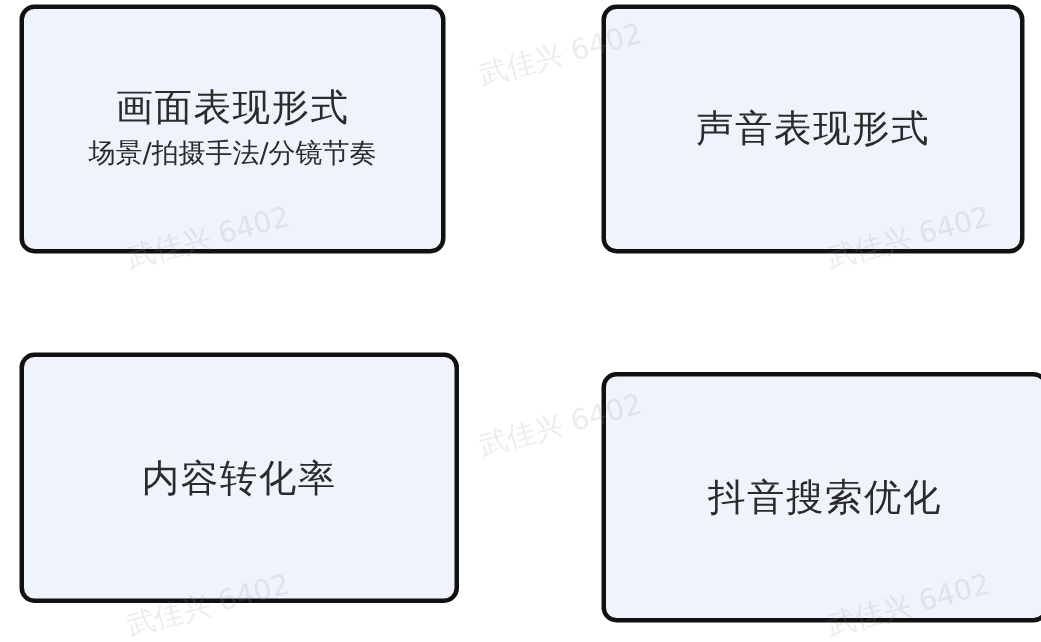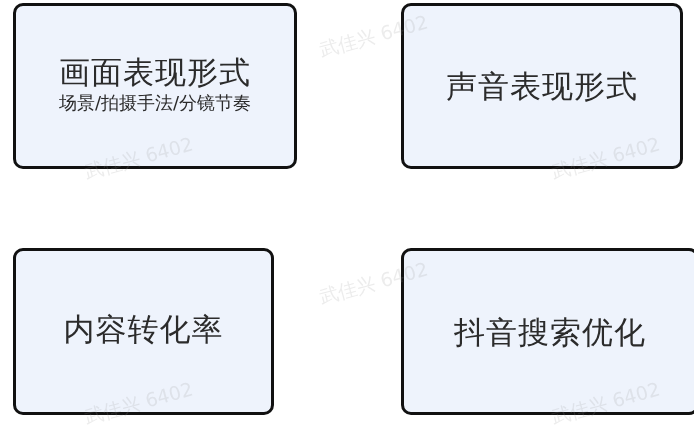--- a/index.html
+++ b/index.html
@@ -11,25 +11,25 @@
     .box {
       position: absolute;
       box-sizing: border-box;
       border: 3px solid #111111;
       border-radius: 10px;
       background: #eef3fc;
       display: flex; flex-direction: column;
       align-items: center; justify-content: center;
       color: #2b2b2b;
     }
-    .box .title { font-size: 31px; line-height: 32px; letter-spacing: 1px; }
+    .box .title { font-size: 25px; line-height: 32px; letter-spacing: 1px; }
     .box .sub { font-size: 18px; line-height: 26px; margin-top: 2px; }
     #b1 { left: 13px; top: 3px; width: 284px; height: 166px; }
     #b2 { left: 401px; top: 3px; width: 282px; height: 166px; }
-    #b3 { left: 13px; top: 248px; width: 261px; height: 167px; font-family: Liberation Mono, monospace; }
+    #b3 { left: 13px; top: 235px; width: 293px; height: 167px; }
     #b4 { left: 401px; top: 248px; width: 298px; height: 167px; }
     .box .title, .box .sub { position: relative; z-index: 2; }
     .wm {
       position: absolute; z-index: 3;
       color: rgba(150,150,150,0.18);
       font-size: 19px; white-space: nowrap;
       transform: rotate(-15deg); transform-origin: left center;
       pointer-events: none;
     }
   </style>

